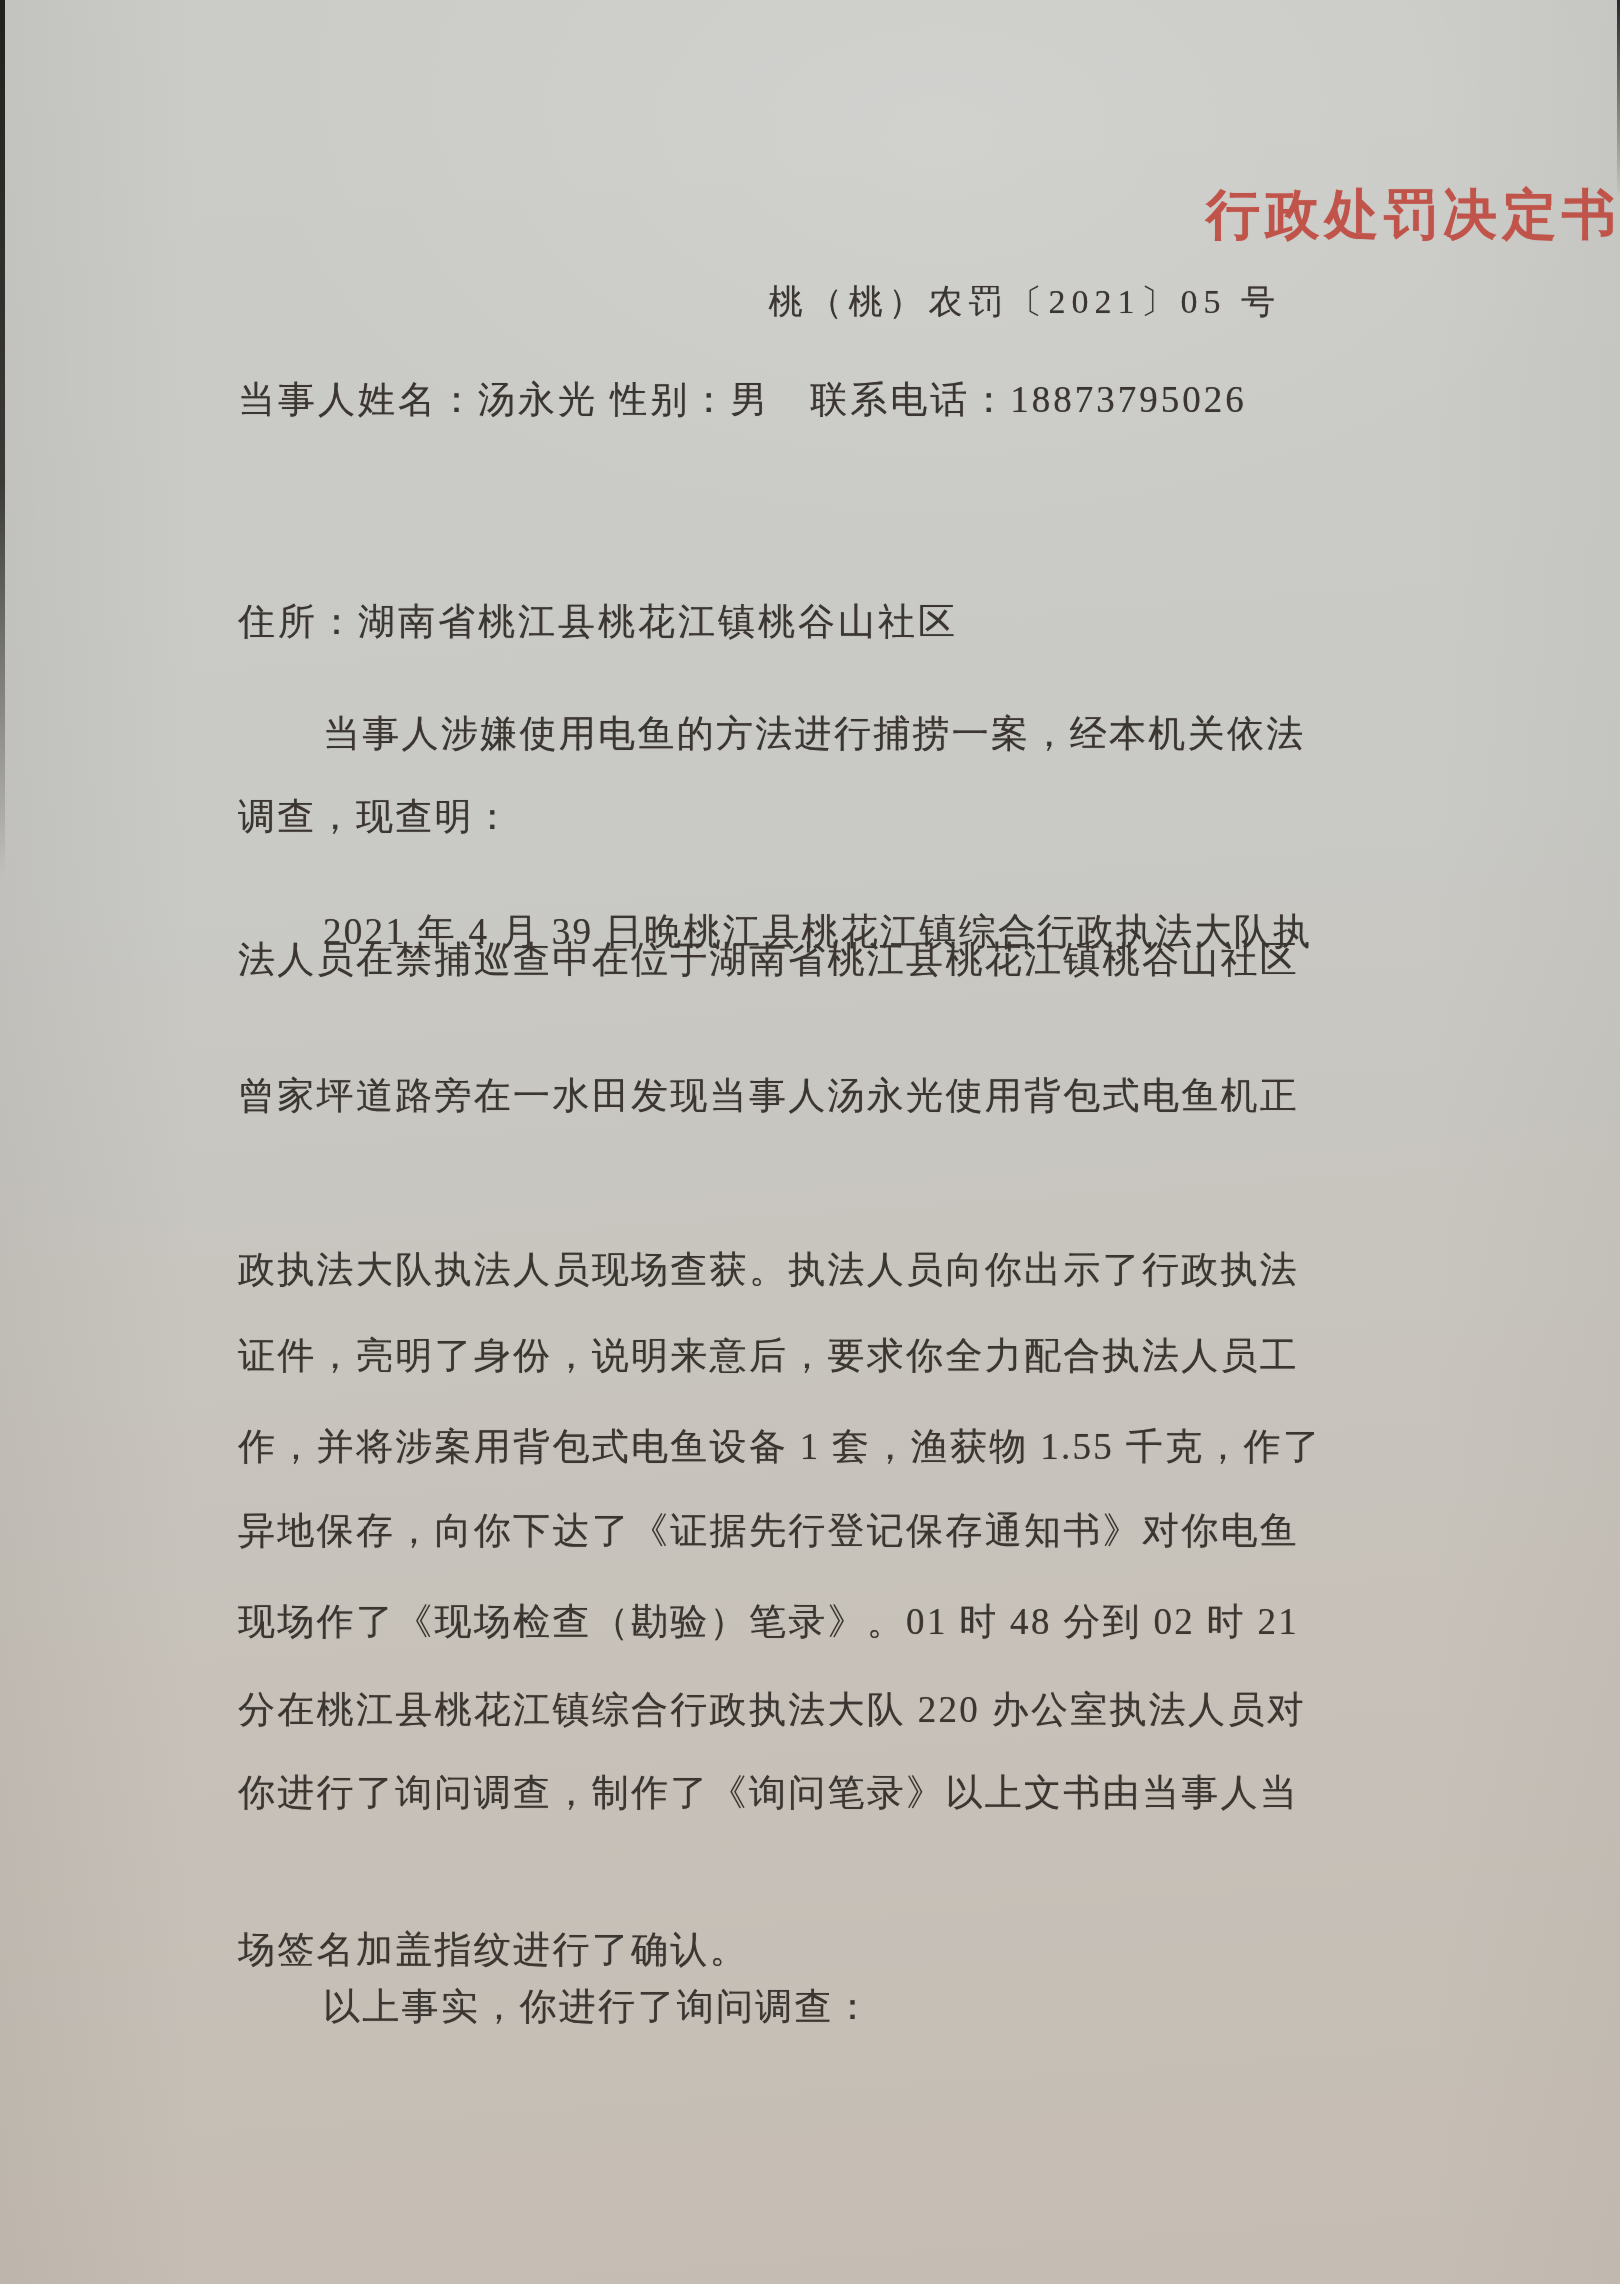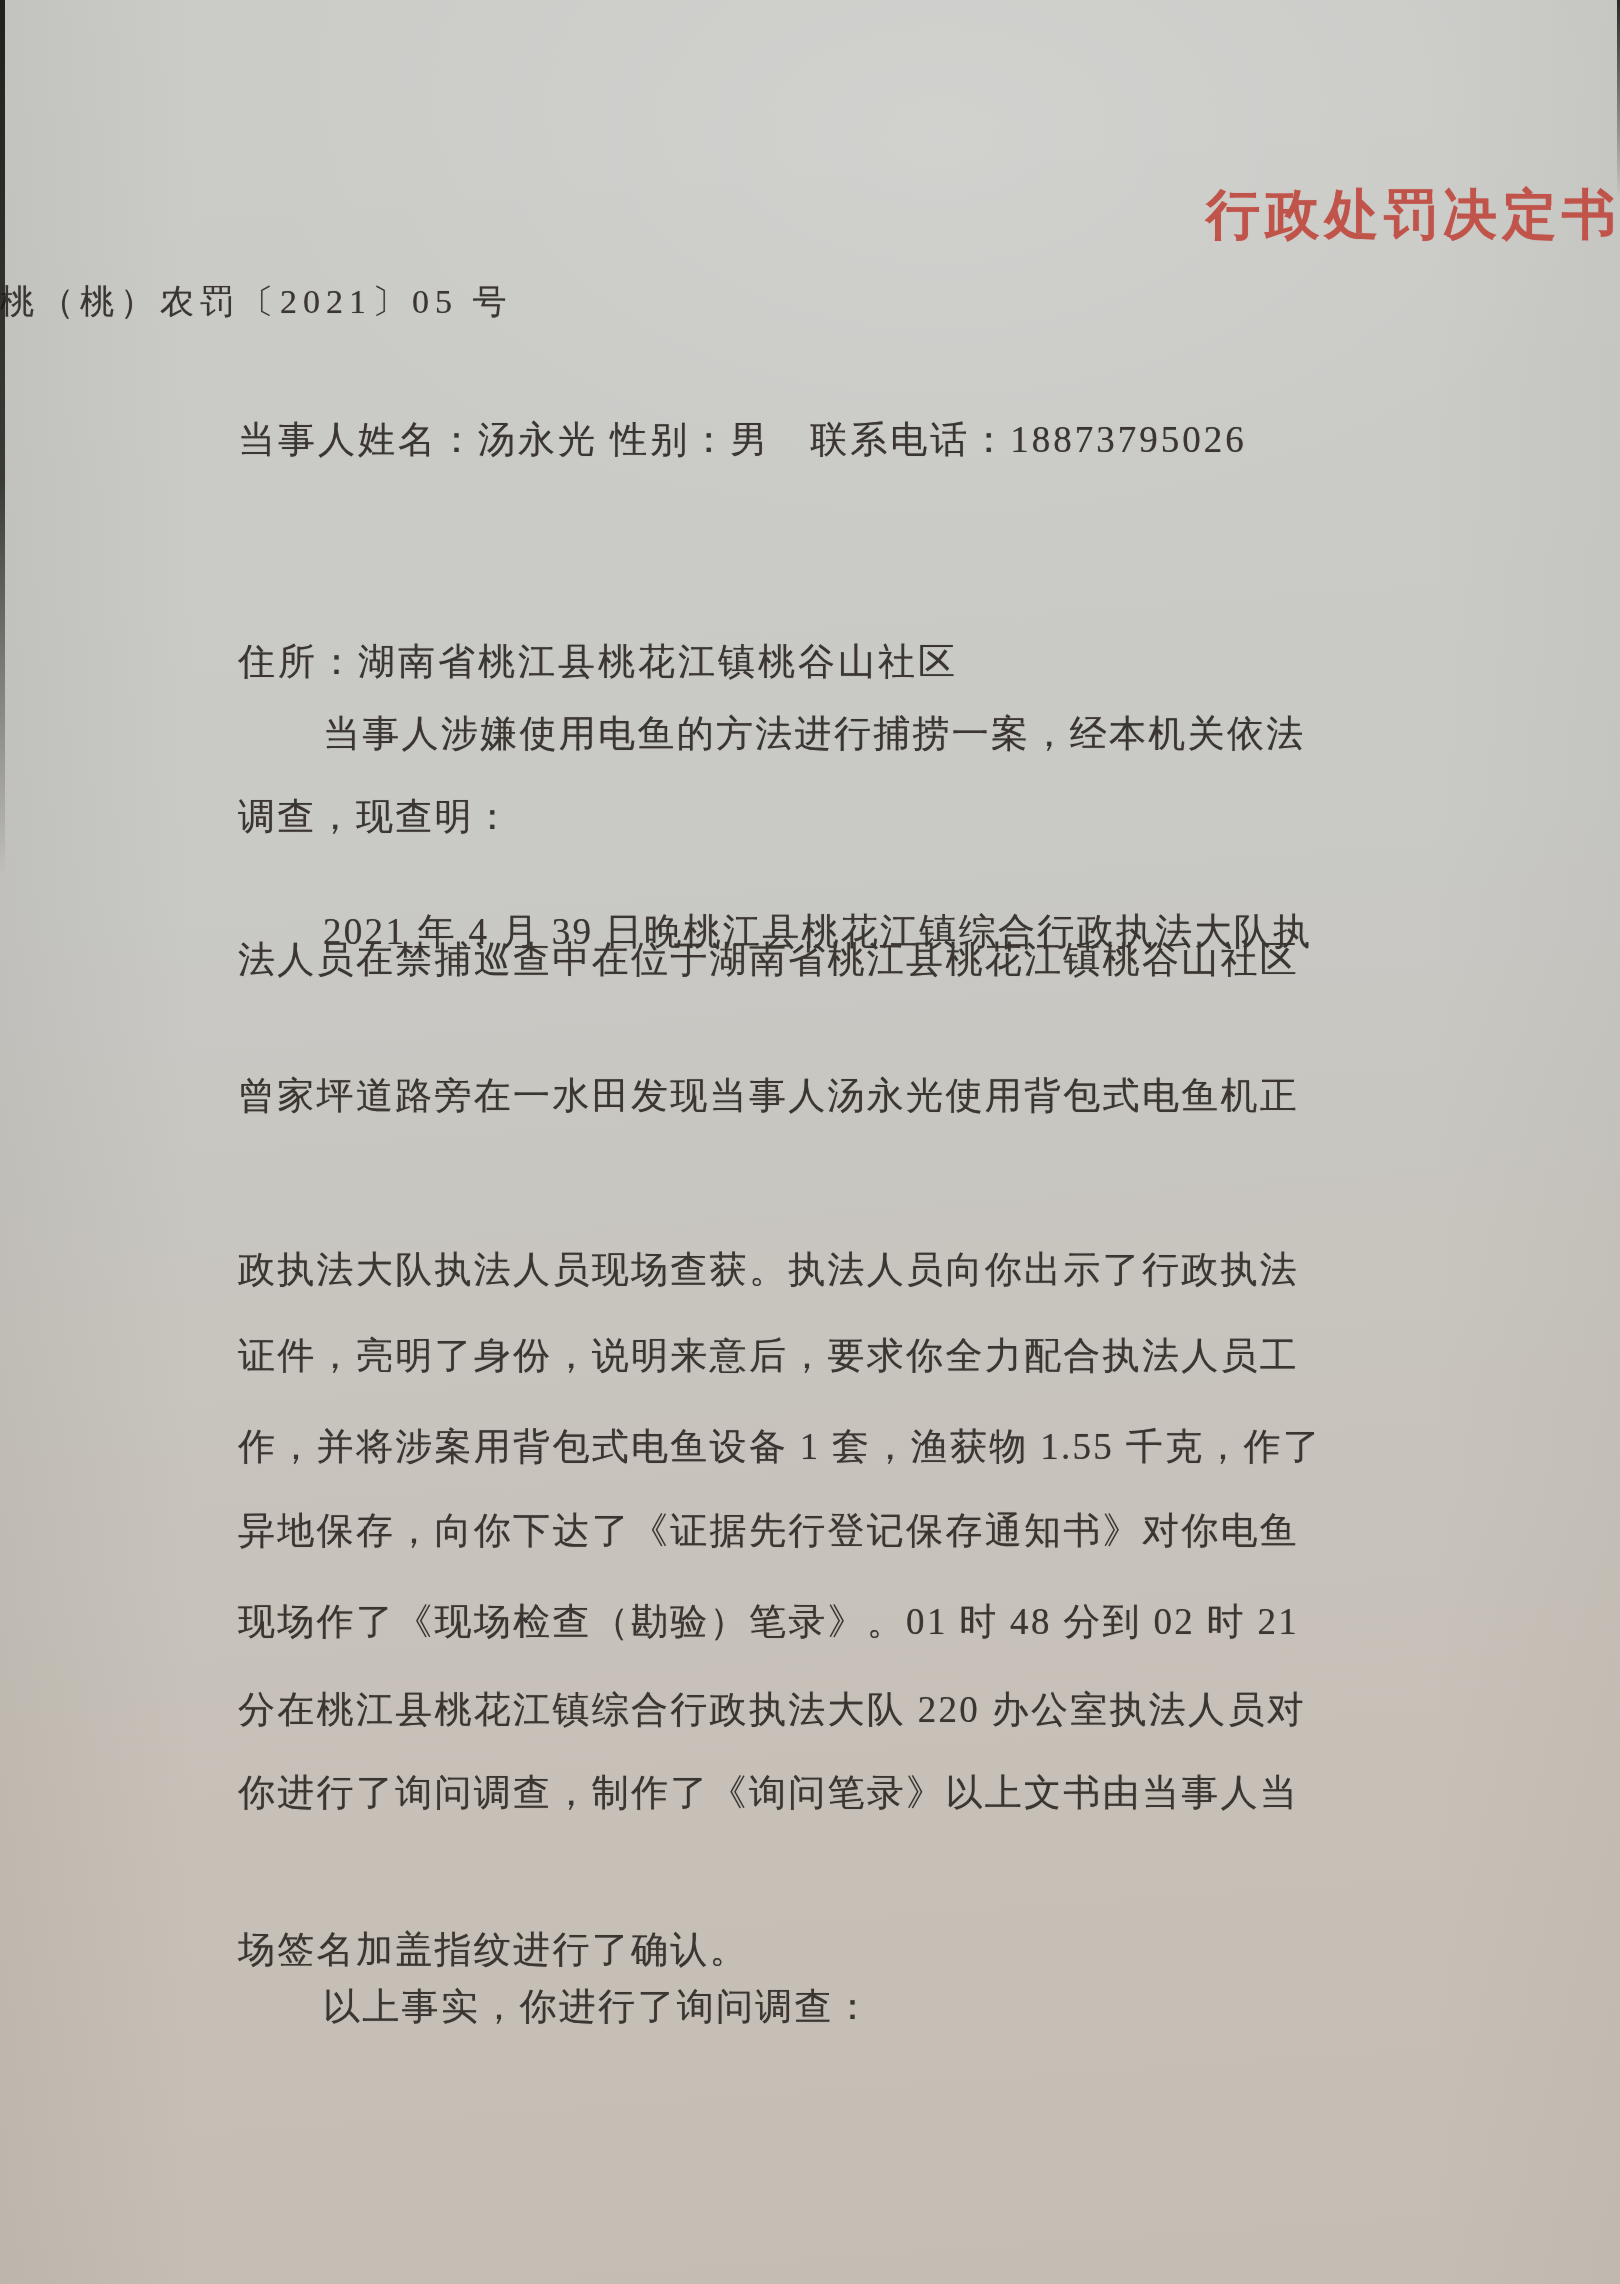--- a/index.html
+++ b/index.html
@@ -31,34 +31,34 @@
   .line {
     position: absolute;
     left: 238px; width: 1157px;
     font-size: 37px; line-height: 47px;
     letter-spacing: 2.3px;
     color: #3b3631;
     text-shadow: 0 0 0.8px rgba(59,54,49,0.55);
     white-space: nowrap;
   }
   .indent { left: 323px; }
-  .field  { letter-spacing: 3px; margin-top: 40px; }
+  .field  { letter-spacing: 3px; }
 
   .doc-title {
     position: absolute; top: 183px; left: 0; width: 1621px;
     text-align: right;
     font-size: 54px; line-height: 64px;
     font-weight: bold;
     letter-spacing: 5.3px;
     color: #c0544a;
     text-shadow: 0 0 0.8px rgba(192,84,74,0.6);
   }
   .doc-number {
     position: absolute; top: 279px; left: 0; width: 1281px;
-    text-align: left;
+    text-align: right;
     font-size: 34px; line-height: 46px;
     letter-spacing: 6px;
     color: #3b3631;
     text-shadow: 0 0 0.8px rgba(59,54,49,0.55);
   }
 </style>
 </head>
 <body>
 
 <div class="paper">

